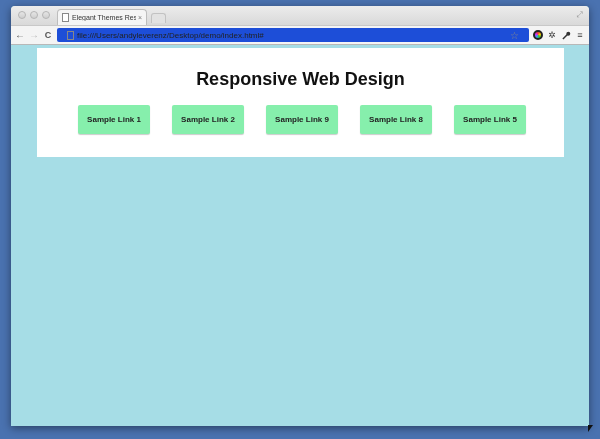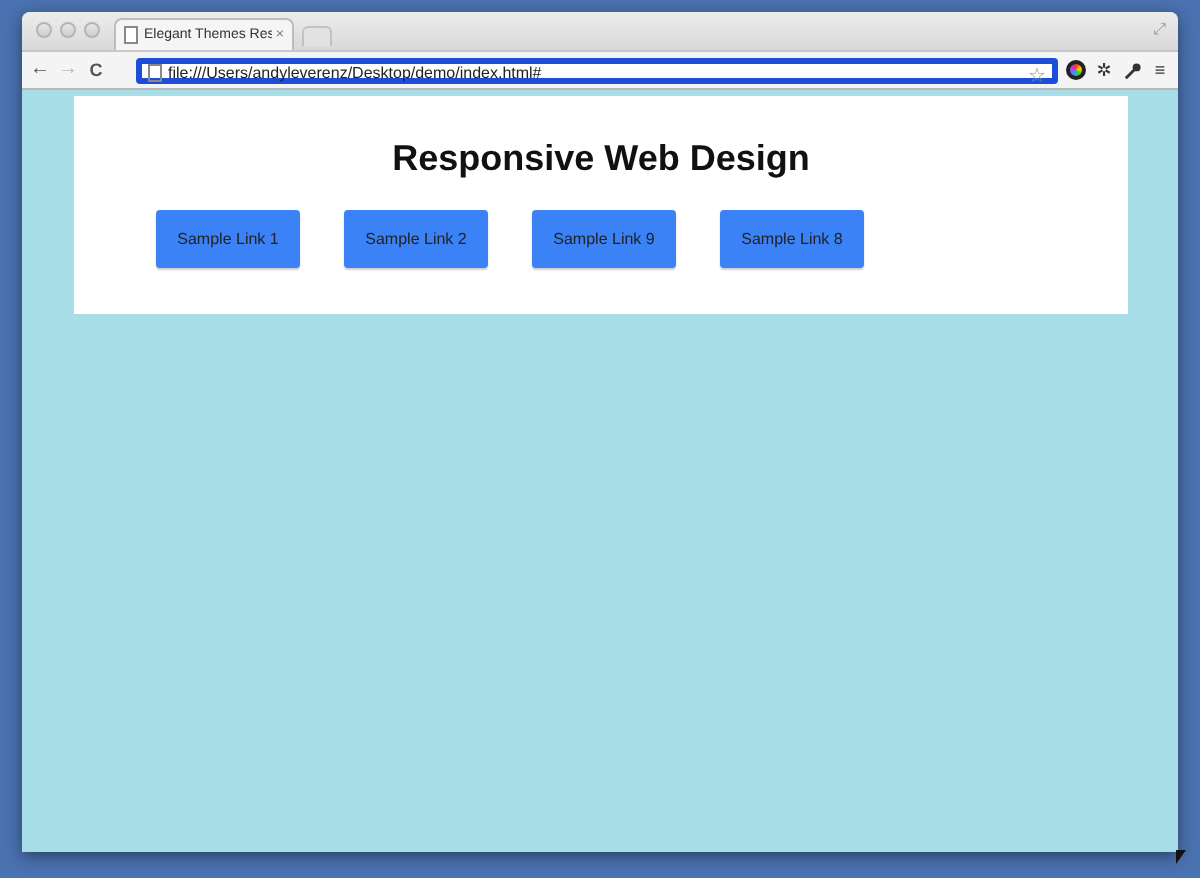--- a/index.html
+++ b/index.html
@@ -46,23 +46,23 @@
     background: #e2e2e2; box-sizing: border-box;
   }
   .resize { position: absolute; right: 6px; top: 4px; font-size: 8px; color: #999; }
   .toolbar {
     height: 18px; background: #f4f4f4; border-bottom: 1px solid #b8b8b8;
     display: flex; align-items: center; padding: 0 4px; gap: 4px;
   }
   .navbtn { font-size: 10px; color: #555; width: 10px; text-align: center; line-height: 1; }
   .navbtn.disabled { color: #bbb; }
   .omnibox {
-    flex: 1; height: 13px; background: #fff; border: 3px solid #1d4ed8;
-    border-radius: 2px; display: flex; padding: 0 3px;
-    font-size: 8px; color: #222; box-sizing: border-box; margin-left: 11px;
+    flex: 1; height: 13px; background: #fff; border: 7px solid #1d4ed8;
+    border-radius: 2px; display: flex; align-items: center; padding: 0 3px;
+    font-size: 8px; color: #222; box-sizing: border-box;
   }
   .omnibox .page-icon {
     width: 5px; height: 7px; border: 1px solid #888; margin-right: 3px; flex: none;
   }
   .omnibox .url { flex: 1; white-space: nowrap; }
   .omnibox .star { color: #888; font-size: 10px; }
   .ext { width: 10px; height: 10px; display: flex; align-items: center; justify-content: center; font-size: 9px; color: #333; }
   .ext.color-wheel {
     border-radius: 50%;
     background: conic-gradient(#e33, #fc0, #3c3, #39f, #c3f, #e33);
@@ -74,24 +74,24 @@
     background: #ffffff;
   }
   .page-title {
     margin: 0; position: absolute; top: 21px; left: 0; right: 0; text-align: center;
     font-size: 18px; font-weight: bold; color: #111;
   }
   .links {
     position: absolute; top: 57px; left: 41px; display: flex; gap: 22px;
   }
   .link-btn {
-    width: 72px; height: 29px; background: #3b82f6; border-radius: 2px;
+    width: 72px; height: 29px; background: #86efac; border-radius: 2px;
     box-shadow: 0 1px 1px rgba(0,0,0,0.2);
     display: flex; align-items: center; justify-content: center;
-    font-size: 8px; color: #222; text-decoration: none; cursor: pointer;
+    font-size: 8px; color: #222; text-decoration: none; cursor: pointer; font-weight: bold;
   }
   .cursor {
     position: absolute; left: 588px; top: 425px; width: 0; height: 0;
     border-left: 5px solid #111; border-bottom: 7px solid transparent;
   }
 </style>
 </head>
 <body>
 
 <div class="window">
@@ -131,17 +131,18 @@
   </div>
 
   <div class="viewport">
     <div class="header-box">
       <h1 class="page-title">Responsive Web Design</h1>
       <nav class="links">
         <a class="link-btn">Sample Link 1</a>
         <a class="link-btn">Sample Link 2</a>
         <a class="link-btn">Sample Link 9</a>
         <a class="link-btn">Sample Link 8</a>
+        <a class="link-btn">Sample Link 5</a>
       </nav>
     </div>
   </div>
 </div>
 <div class="cursor"></div>
 
 </body></html>

